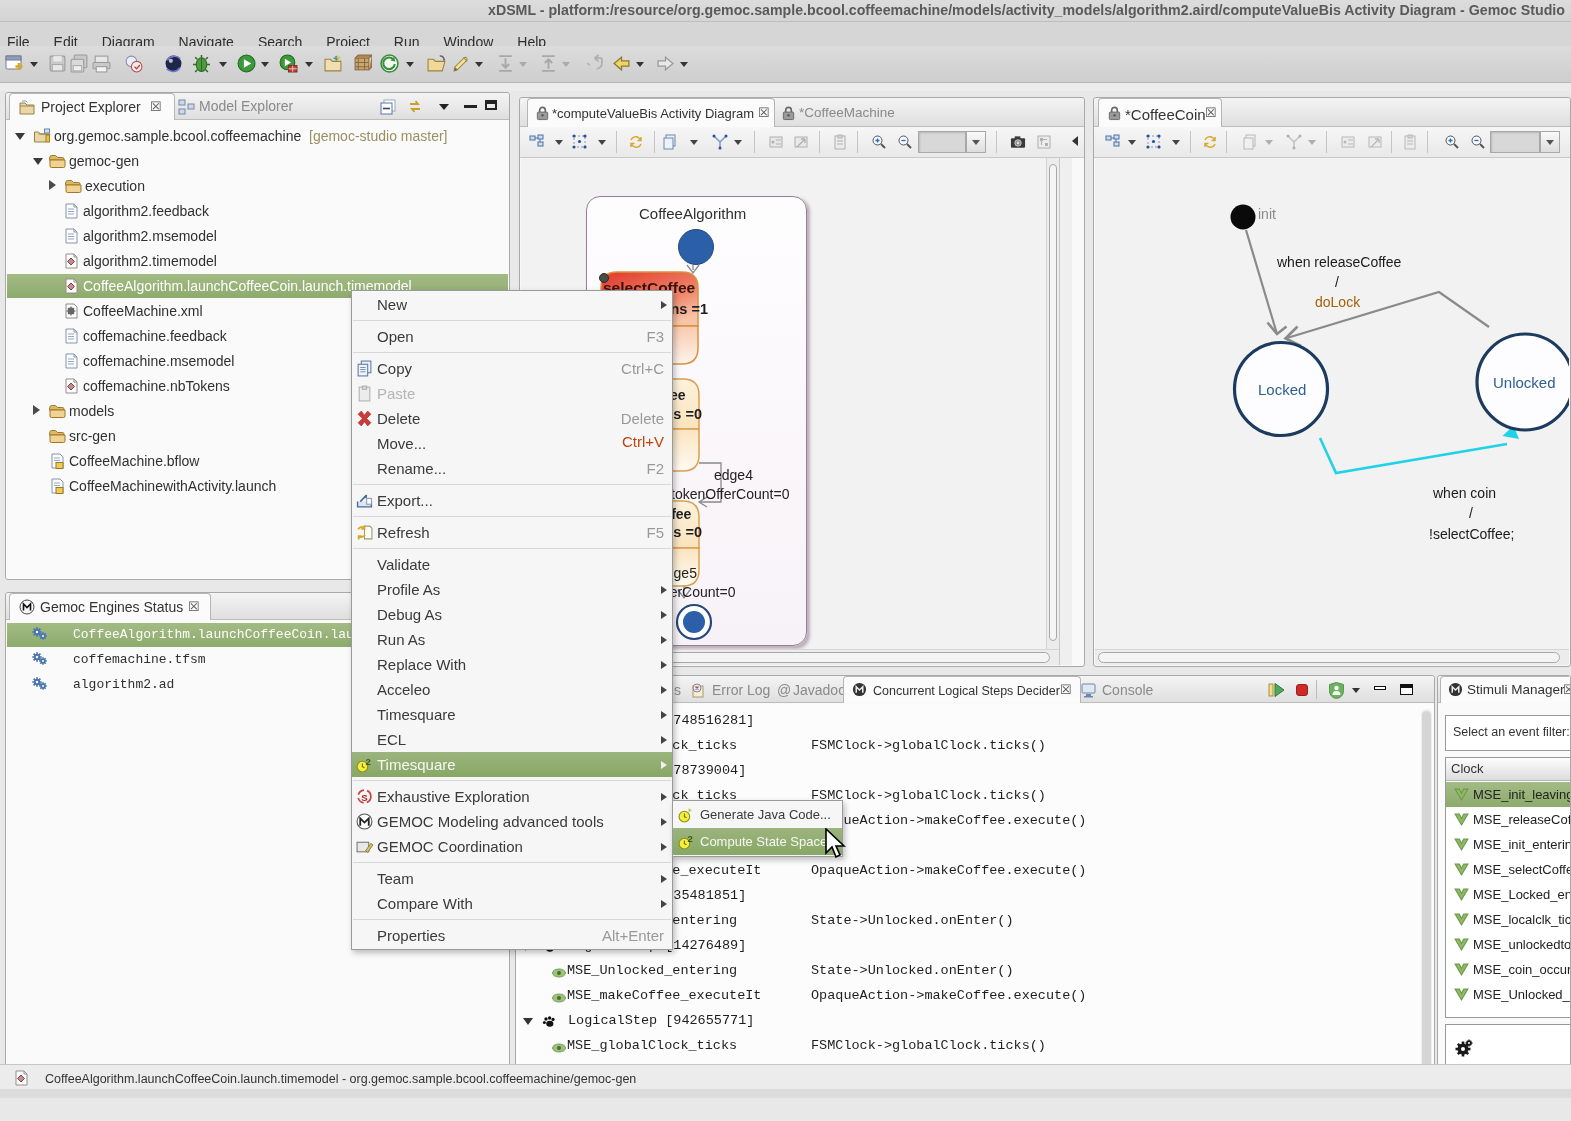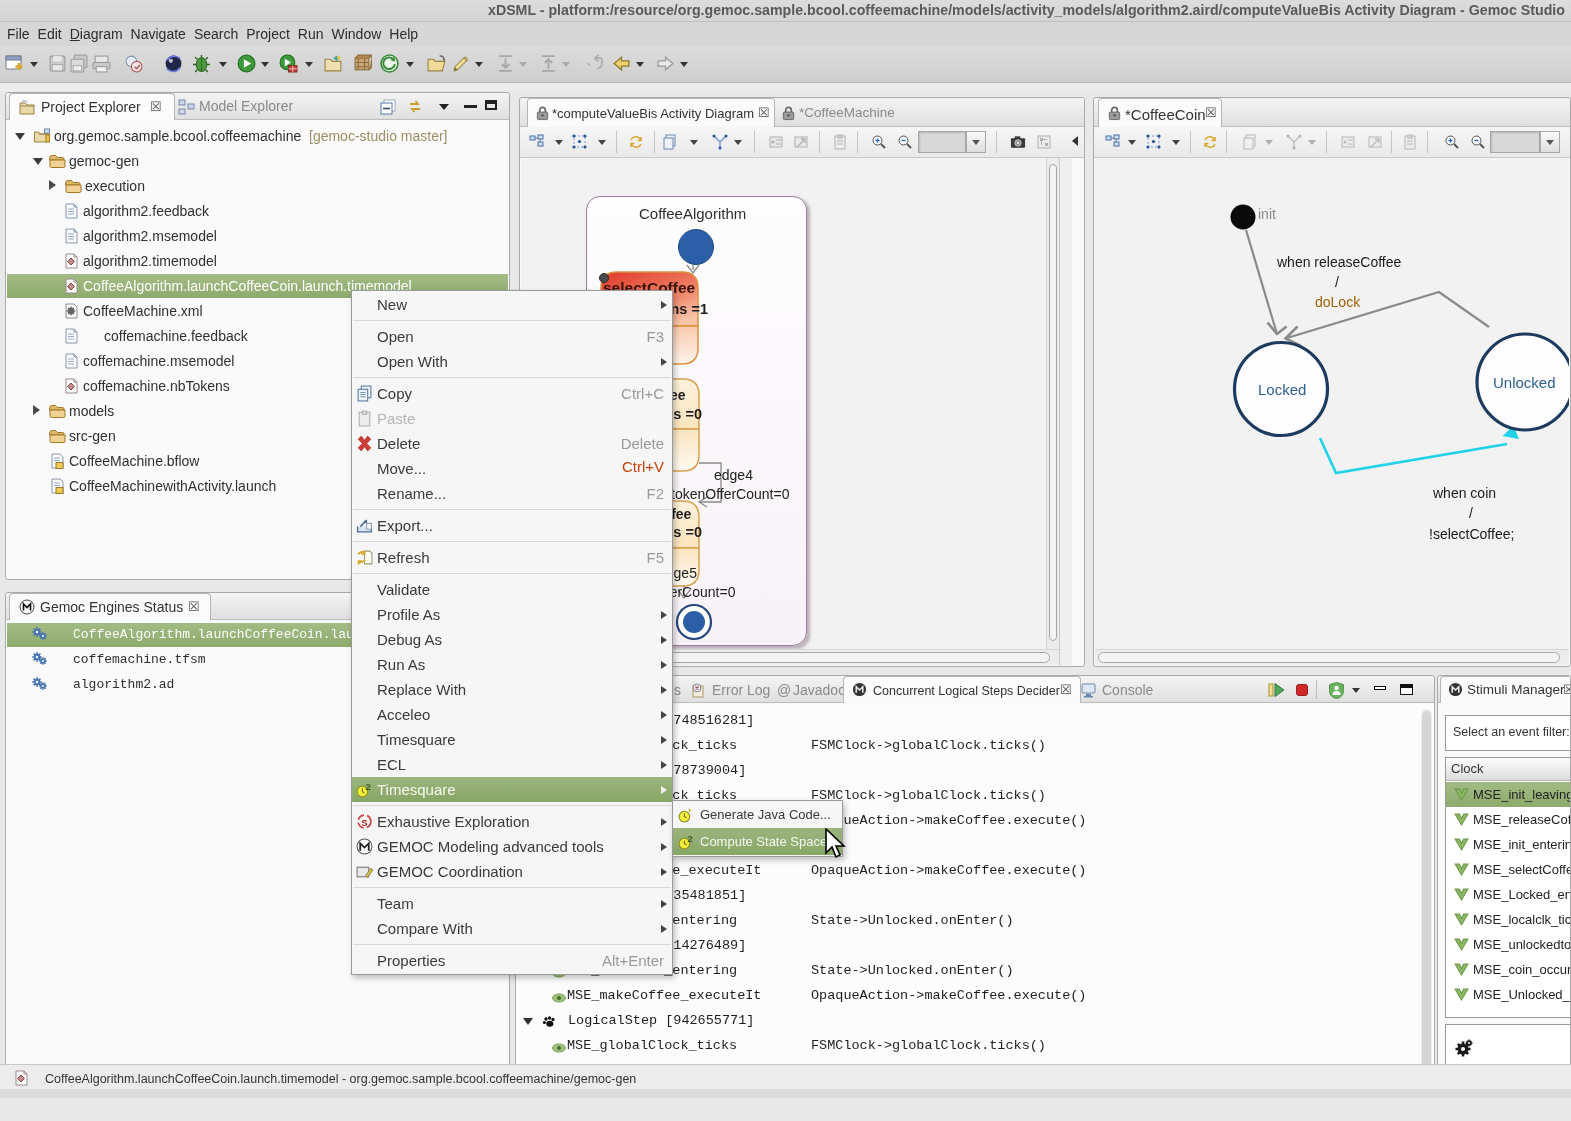--- a/index.html
+++ b/index.html
@@ -1,21 +1,21 @@
 <!DOCTYPE html>
 <html><head><meta charset="utf-8"><style>
 *{margin:0;padding:0;box-sizing:border-box;}
 html,body{width:1571px;height:1121px;overflow:hidden;}
 body{font-family:"Liberation Sans",sans-serif;background:#e8e8e8;position:relative;}
 #win{position:absolute;left:0;top:0;width:1571px;height:1121px;}
 .abs{position:absolute;}
 
 #titlebar{left:0;top:0;width:1571px;height:22px;background:linear-gradient(#dcdcdc,#d4d4d4);border-bottom:1px solid #bfbfbf;font-weight:bold;font-size:14.2px;color:#5a5a5a;line-height:21px;white-space:nowrap;overflow:hidden;}
 #menubar{left:0;top:22px;width:1571px;height:24px;background:#d6d6d6;font-size:14px;color:#2d2d2d;}
-#menubar span{display:inline-block;margin:0;padding:4px 4px 3px;}
+#menubar span{display:inline-block;margin:8px;padding:4px 4px 3px;}
 #menubar span:first-child{margin-left:3px;}
 #toolbar{left:0;top:46px;width:1571px;height:37px;background:linear-gradient(#dcdcdc,#cecece);border-bottom:1px solid #b8b8b8;}
 .tic{position:absolute;top:8px;width:19px;height:19px;}
 .tdd{position:absolute;top:16px;width:0;height:0;border-top:5px solid #333;border-left:4px solid transparent;border-right:4px solid transparent;}
 .tdd.dis{border-top-color:#aaa;}
 #belowbar{left:0;top:83px;width:1571px;height:8px;background:#ececec;}
 
 .panel{background:#f9f9f9;border:1px solid #a9a9a9;border-radius:3px;}
 .tabbar{position:absolute;left:0;top:0;right:0;height:27px;background:linear-gradient(#f4f4f4,#dfdfdf);border-bottom:1px solid #bdbdbd;border-radius:3px 3px 0 0;}
 .tab-active{position:absolute;top:0;height:27px;background:#fbfbfb;border:1px solid #b5b5b5;border-bottom:none;border-radius:4px 4px 0 0;}
@@ -316,21 +316,21 @@
   <div class="trow" style="top:178px;">
           <svg class="tico" style="left:56px;" width="16" height="16">
             <use href="#i-xml"></use>
           </svg>
           <span class="lbl" style="left:76px;">CoffeeMachine.xml</span>
         </div>
   <div class="trow" style="top:203px;">
           <svg class="tico" style="left:56px;" width="16" height="16">
             <use href="#i-doc"></use>
           </svg>
-          <span class="lbl" style="left:76px;margin-left:21px;">coffemachine.feedback</span>
+          <span class="lbl" style="left:76px;">coffemachine.feedback</span>
         </div>
   <div class="trow" style="top:228px;">
           <svg class="tico" style="left:56px;" width="16" height="16">
             <use href="#i-doc"></use>
           </svg>
           <span class="lbl" style="left:76px;">coffemachine.msemodel</span>
         </div>
   <div class="trow" style="top:253px;">
           <svg class="tico" style="left:56px;" width="16" height="16">
             <use href="#i-tm"></use>
@@ -906,24 +906,20 @@
 <div id="ctxmenu" class="abs">
 <div class="mi">
         <span class="mtxt">New</span>
         <span class="sub"></span>
       </div>
 <div class="msep"></div>
 <div class="mi">
         <span class="mtxt">Open</span>
         <span class="acc">F3</span>
       </div>
-<div class="mi">
-        <span class="mtxt">Open With</span>
-        <span class="sub"></span>
-      </div>
 <div class="msep"></div>
 <div class="mi">
         <svg class="mico" viewBox="0 0 16 16">
           <rect x="5" y="1" width="9" height="11" fill="#eef3fa" stroke="#5b7aa6"></rect>
           <rect x="2" y="4" width="9" height="11" fill="#eef3fa" stroke="#5b7aa6"></rect>
           <path d="M4 7h5M4 9h5M4 11h5" stroke="#7a93b5" stroke-width="1"></path>
         </svg>
         <span class="mtxt">Copy</span>
         <span class="acc">Ctrl+C</span>
       </div>

